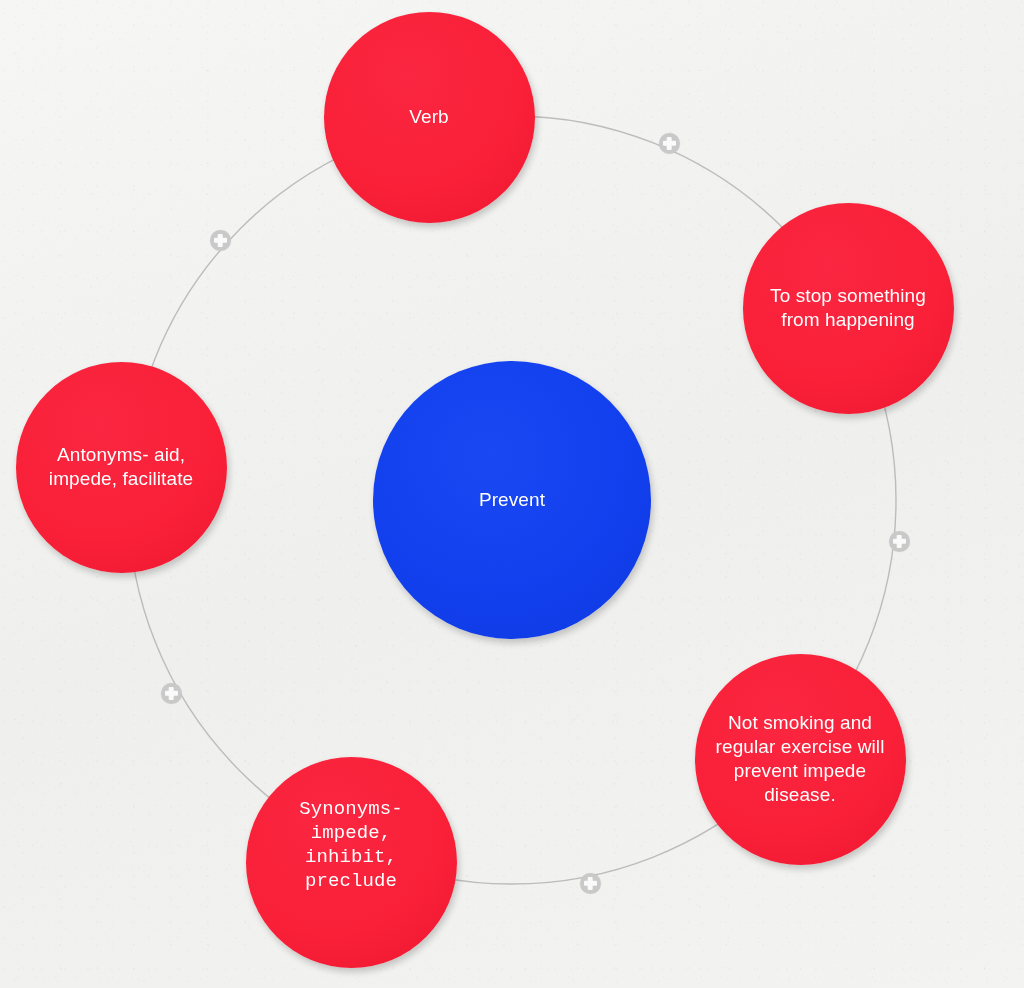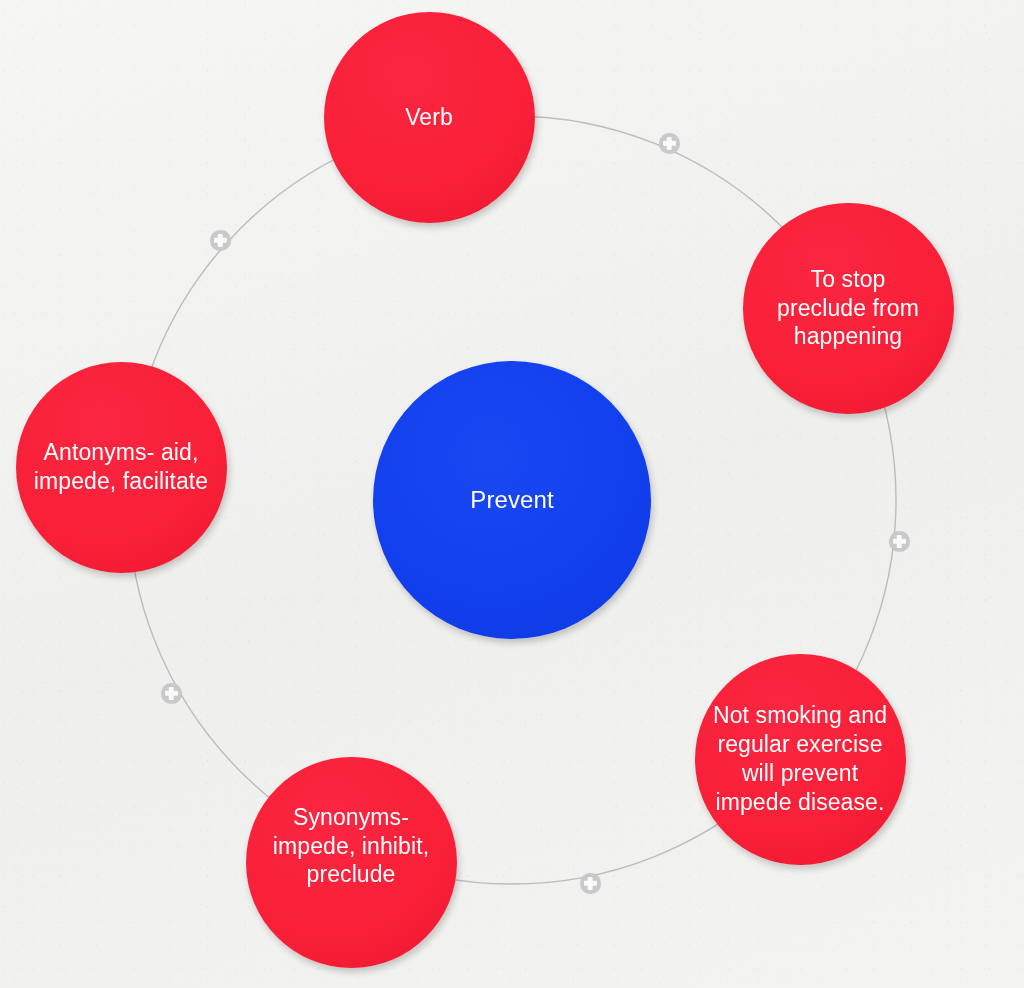--- a/index.html
+++ b/index.html
@@ -59,28 +59,28 @@
     line-height: 1.26;
     white-space: pre-line;
     letter-spacing: 0.1px;
     text-shadow: 0 0 1px rgba(0,0,0,0.08);
   }
 
   .node.center {
     background: radial-gradient(circle at 42% 34%, #1a48f2 0%, #1240ee 55%, #0f39e0 100%);
   }
   .node.center .node-label {
-    font-size: 24px;
+    font-size: 19px;
   }
 
   .node.leaf {
     background: radial-gradient(circle at 40% 30%, #fb2641 0%, #f92038 58%, #ee1530 100%);
   }
   .node.leaf .node-label {
-    font-size: 23px;
+    font-size: 19px;
   }
 
   
   .plus-icon {
     position: absolute;
     width: 21px;
     height: 21px;
     border-radius: 50%;
     background: #c9c9c9;
     box-shadow: 0 0 0 0.5px rgba(0,0,0,0.04);
@@ -114,28 +114,28 @@
 
   <svg id="ring-svg" viewBox="0 0 1024 988" xmlns="http://www.w3.org/2000/svg">
     <circle cx="512" cy="500" r="384" fill="none" stroke="#b3b3b3" stroke-width="1.4" opacity="0.85"></circle>
   </svg>
 
   <div class="node leaf" style="left:323.5px; top:11.5px; width:211px; height:211px;">
     <span class="node-label">Verb</span>
   </div>
 
   <div class="node leaf" style="left:742.5px; top:202.5px; width:211px; height:211px;">
-    <span class="node-label" style="max-width:168px;">To stop preclude from happening</span>
+    <span class="node-label" style="max-width:168px;">To stop something from happening</span>
   </div>
 
   <div class="node leaf" style="left:694.5px; top:653.5px; width:211px; height:211px;">
     <span class="node-label" style="max-width:186px;">Not smoking and regular exercise will prevent impede disease.</span>
   </div>
 
-  <div class="node leaf" style="left:245.5px; top:756.5px; width:211px; height:211px;">
+  <div class="node leaf" style="left:245.5px; top:756.5px; width:211px; height:211px;font-family:Liberation Mono, monospace;">
     <span class="node-label" style="max-width:166px; transform:translateY(-16px);">Synonyms- impede, inhibit, preclude</span>
   </div>
 
   <div class="node leaf" style="left:15.5px; top:361.5px; width:211px; height:211px;">
     <span class="node-label" style="max-width:182px;">Antonyms- aid, impede, facilitate</span>
   </div>
 
   <div class="node center" style="left:373px; top:361px; width:278px; height:278px;">
     <span class="node-label">Prevent</span>
   </div>

